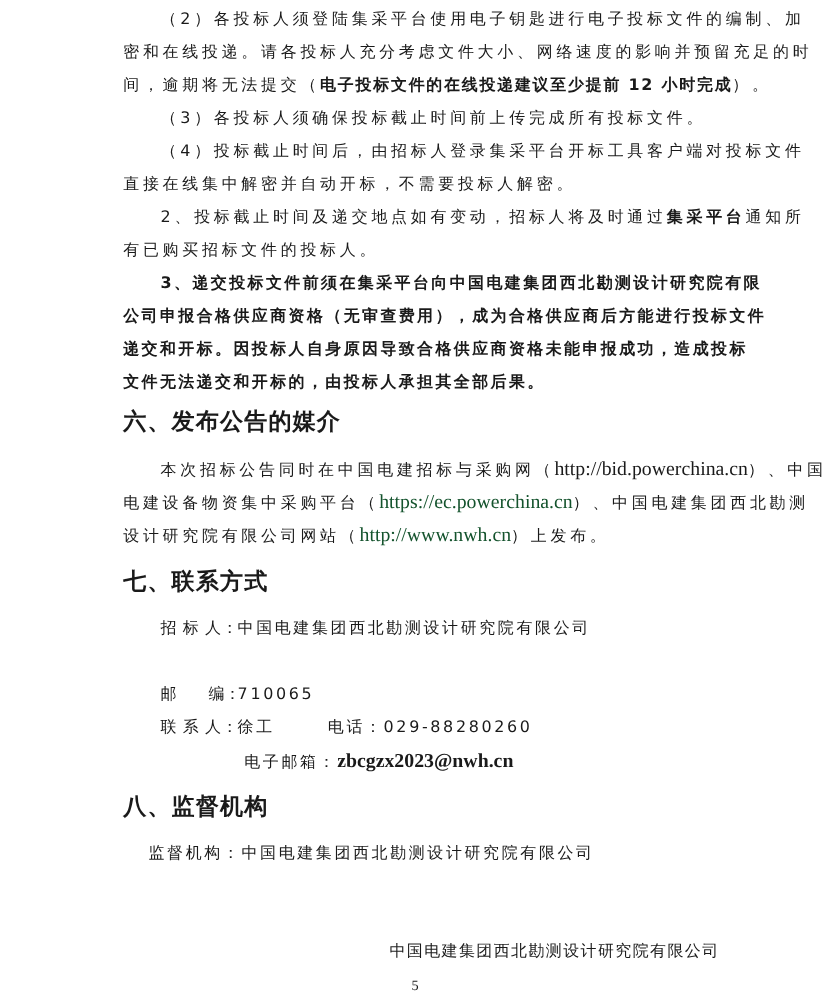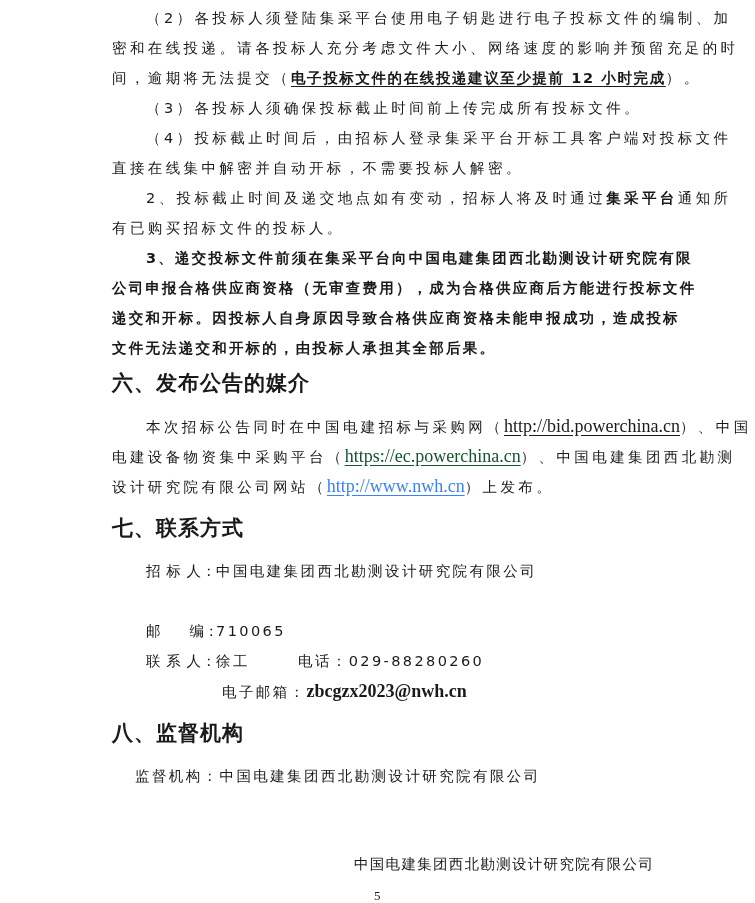--- a/index.html
+++ b/index.html
@@ -9,21 +9,21 @@
     color: #1a1a1a;
   }
   .page { position: absolute; left: 0; top: 0; width: 755px; height: 903px; }
   .line {
     position: absolute; left: 112px; width: 531px;
     font-size: 14.5px; line-height: 20px; white-space: nowrap;
     letter-spacing: 3.4px;
   }
   .indent { left: 146px; width: 497px; }
   .bold { font-weight: bold; }
-  .u { text-decoration: underline; text-underline-offset: 3px; }
+  .u { text-underline-offset: 3px; }
   .serif { font-family: "Liberation Serif", "DejaVu Serif", serif; letter-spacing: 0; font-size: 18px; }
   .heading {
     position: absolute; left: 112px; font-size: 21px; font-weight: bold;
     letter-spacing: 1px; line-height: 24px;
   }
   .contact-row { position: absolute; left: 146px; font-size: 14.5px; letter-spacing: 2.4px; white-space: nowrap; line-height: 20px; }
   .lbl { display: inline-block; width: 70px; text-align-last: justify; letter-spacing: 0; }
   .footer { position: absolute; left: 354px; top: 855px; font-size: 14.5px; letter-spacing: 1.3px; }
   .pagenum { position: absolute; left: 374px; top: 888px; font-family: "Liberation Serif", serif; font-size: 13px; }
 </style>
@@ -50,21 +50,21 @@
   <div class="line bold" style="top:308px; letter-spacing:2.2px">递交和开标。因投标人自身原因导致合格供应商资格未能申报成功，造成投标</div>
 
   <div class="heading" style="top:371px">六、发布公告的媒介</div>
   <div class="line indent" style="top:416px">
     <span>本次招标公告同时在中国电建招标与采购网（</span><a class="serif u" style="color:#1a1a1a">http://bid.powerchina.cn</a><span>）、中国</span>
   </div>
   <div class="line" style="top:446px">
     <span>电建设备物资集中采购平台（</span><a class="serif u" style="color:#14532d">https://ec.powerchina.cn</a><span>）、中国电建集团西北勘测</span>
   </div>
   <div class="line" style="top:476px">
-    <span>设计研究院有限公司网站（</span><a class="serif u" style="color:#3b82f6">http://www.nwh.cn</a><span>）上发布。</span>
+    <span>设计研究院有限公司网站（</span><a class="serif u" style="color:#14532d">http://www.nwh.cn</a><span>）上发布。</span>
   </div>
 
   <div class="heading" style="top:516px">七、联系方式</div>
   <div class="contact-row" style="top:561px">
     <span class="lbl">招 标 人：</span><span>中国电建集团西北勘测设计研究院有限公司</span>
   </div>
   <div class="contact-row" style="top:621px">
     <span class="lbl">邮　　编：</span><span>710065</span>
   </div>
   <div class="contact-row" style="top:651px">

